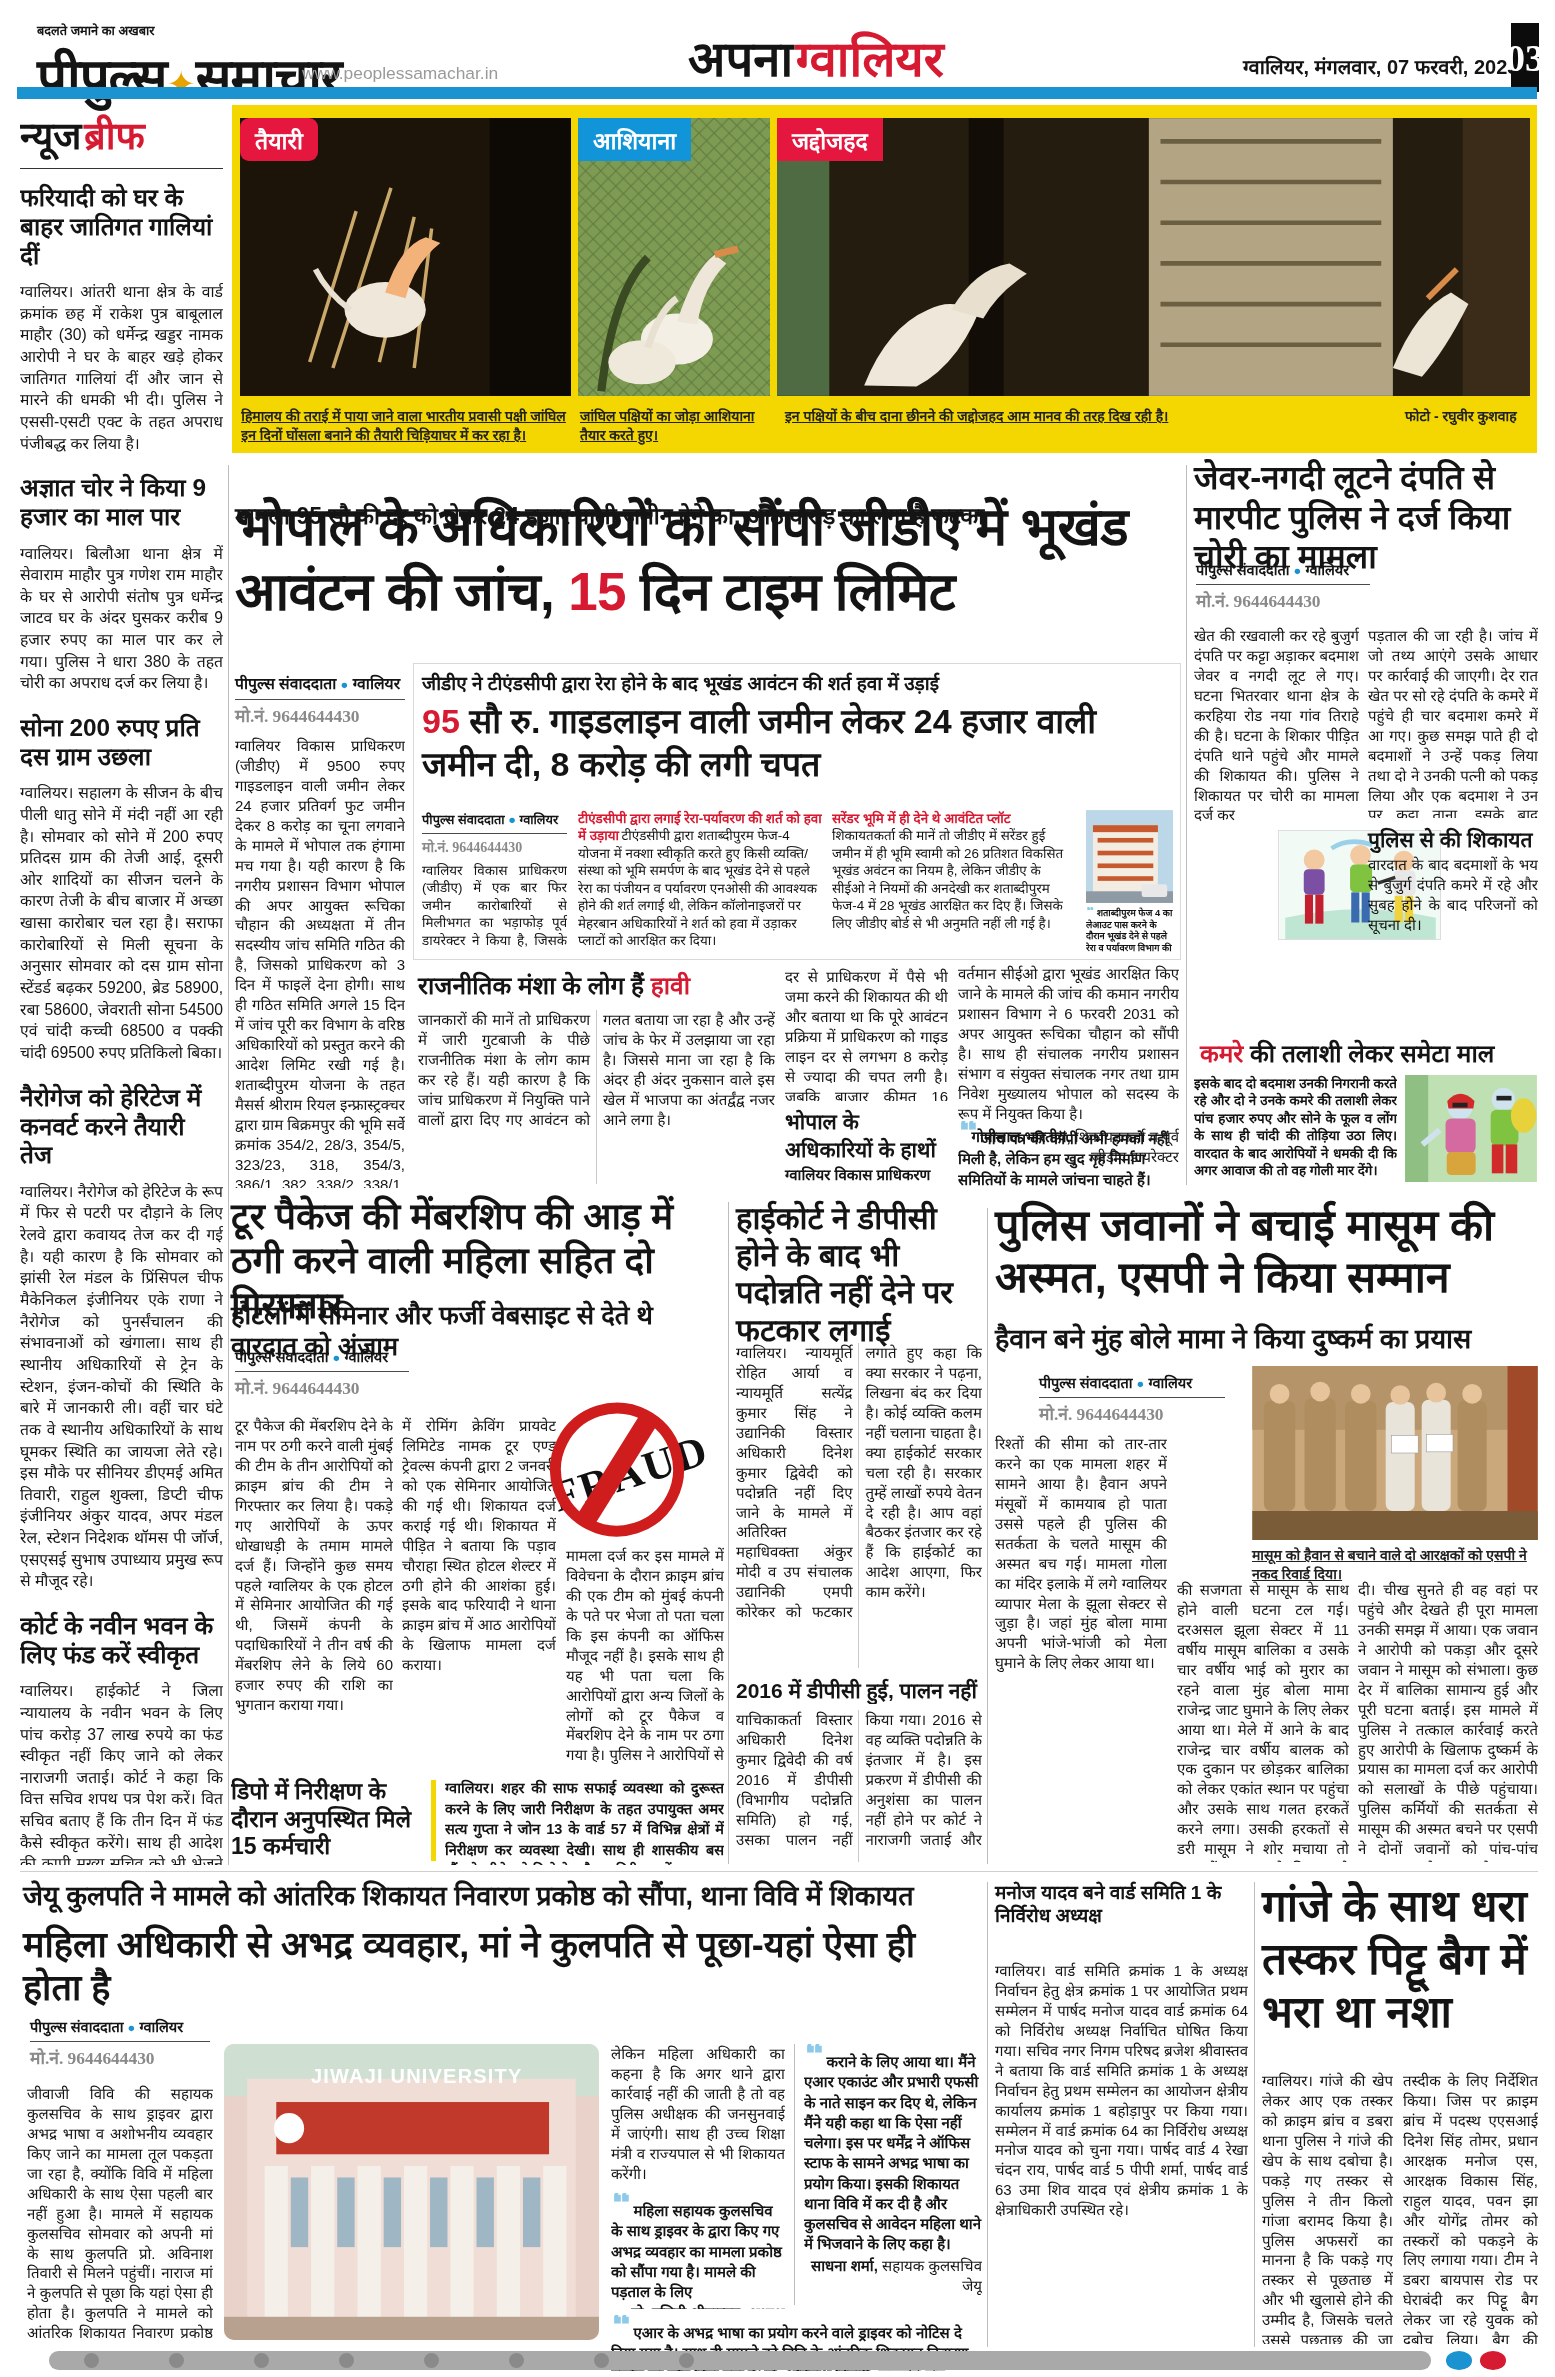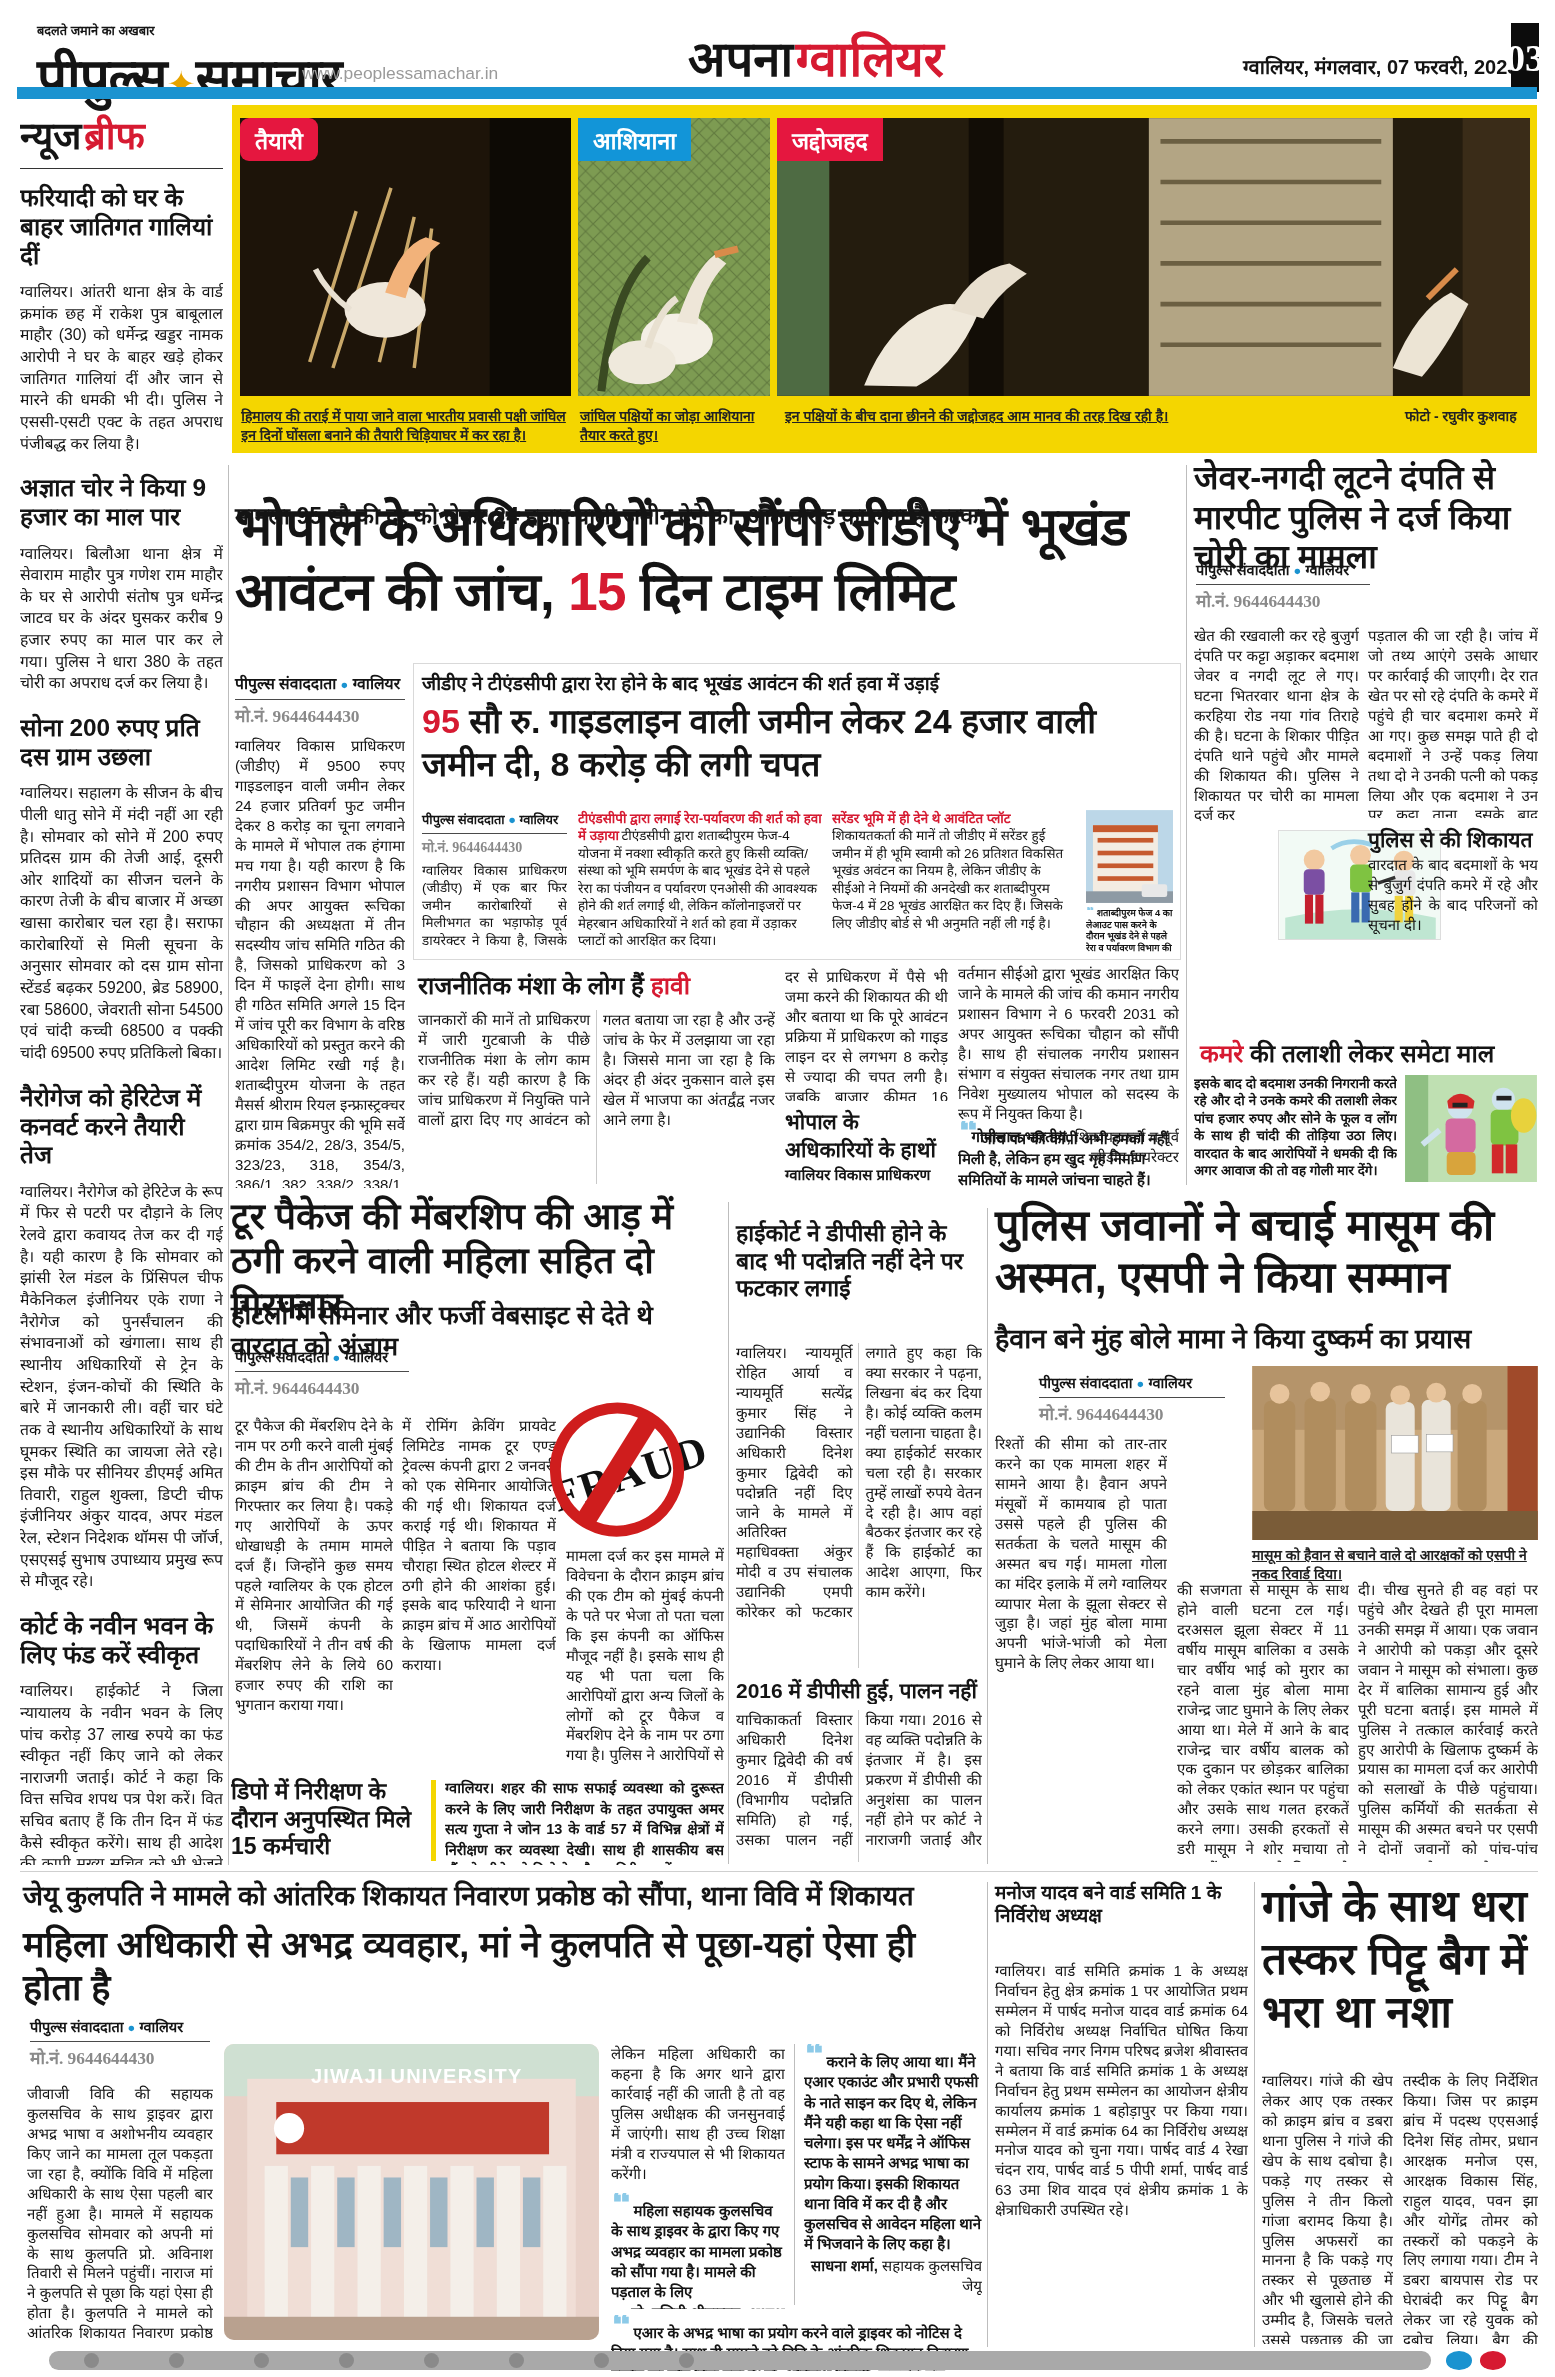--- a/index.html
+++ b/index.html
@@ -307,21 +307,21 @@
     <div class="fraud-bar"></div>
   </div>
 
   <div class="abs" style="left:231px;top:1778px;width:492px;height:87px;">
     <div class="abs crosshead ovh" style="left:0;top:0;width:192px;height:87px;font-size:23px;">डिपो में निरीक्षण के दौरान अनुपस्थित मिले 15 कर्मचारी</div>
     <div class="abs" style="left:200px;top:2.3px;width:4.6px;height:81px;background:var(--yellow);"></div>
     <div class="abs jf ovh" style="left:214px;top:0;width:279px;height:87px;font-size:14.5px;line-height:1.42;font-weight:600;">ग्वालियर। शहर की साफ सफाई व्यवस्था को दुरूस्त करने के लिए जारी निरीक्षण के तहत उपायुक्त अमर सत्य गुप्ता ने जोन 13 के वार्ड 57 में विभिन्न क्षेत्रों में निरीक्षण कर व्यवस्था देखी। साथ ही शासकीय बस स्टैंड के पीछे बने डिपो के औचक निरीक्षण में 15 वाहन चालक अनुपस्थित मिले। जिनके खिलाफ कड़ी कार्रवाई के निर्देश दिए।</div>
   </div>
 
   <div class="abs vline" style="left:728px;top:1202px;height:662px;"></div>
-  <div class="abs art-head" style="left:736px;top:1200px;width:246px;font-size:23px;margin-top:20px;">हाईकोर्ट ने डीपीसी होने के बाद भी पदोन्नति नहीं देने पर फटकार लगाई</div>
+  <div class="abs art-head" style="left:736px;top:1200px;width:246px;font-size:31px;">हाईकोर्ट ने डीपीसी होने के बाद भी पदोन्नति नहीं देने पर फटकार लगाई</div>
   <div class="abs body-text jf cols2 ovh" style="left:736px;top:1343px;width:246px;height:325px;">ग्वालियर। न्यायमूर्ति रोहित आर्या व न्यायमूर्ति सत्येंद्र कुमार सिंह ने उद्यानिकी विस्तार अधिकारी दिनेश कुमार द्विवेदी को पदोन्नति नहीं दिए जाने के मामले में अतिरिक्त महाधिवक्ता अंकुर मोदी व उप संचालक उद्यानिकी एमपी कोरेकर को फटकार लगाते हुए कहा कि क्या सरकार ने पढ़ना, लिखना बंद कर दिया है। कोई व्यक्ति कलम नहीं चलाना चाहता है। क्या हाईकोर्ट सरकार चला रही है। सरकार तुम्हें लाखों रुपये वेतन दे रही है। आप वहां बैठकर इंतजार कर रहे हैं कि हाईकोर्ट का आदेश आएगा, फिर काम करेंगे।</div>
   <div class="abs crosshead-sm ovh" style="left:736px;top:1676px;width:246px;height:28px;">2016 में डीपीसी हुई, पालन नहीं किया</div>
   <div class="abs body-text jf cols2 ovh" style="left:736px;top:1710px;width:246px;height:152px;">याचिकाकर्ता विस्तार अधिकारी दिनेश कुमार द्विवेदी की वर्ष 2016 में डीपीसी (विभागीय पदोन्नति समिति) हो गई, उसका पालन नहीं किया गया। 2016 से वह व्यक्ति पदोन्नति के इंतजार में है। इस प्रकरण में डीपीसी की अनुशंसा का पालन नहीं होने पर कोर्ट ने नाराजगी जताई और कहा कि अगली सुनवाई पर पालन प्रतिवेदन पेश किया जाए।</div>
 
   <div class="abs vline" style="left:987px;top:1208px;height:656px;"></div>
   <div class="abs art-head" style="left:995px;top:1200px;width:542px;font-size:43px;">पुलिस जवानों ने बचाई मासूम की अस्मत, एसपी ने किया सम्मान</div>
   <div class="abs art-head" style="left:995px;top:1323px;width:542px;font-size:27px;font-weight:700;">हैवान बने मुंह बोले मामा ने किया दुष्कर्म का प्रयास</div>
   <div class="abs" style="left:1039px;top:1372px;width:186px;">
     <div class="byline" style="font-size:14.5px;"><span>पीपुल्स संवाददाता</span> <span class="dot">●</span> <span>ग्वालियर</span></div>
     <div class="phone">मो.नं. 9644644430</div>

